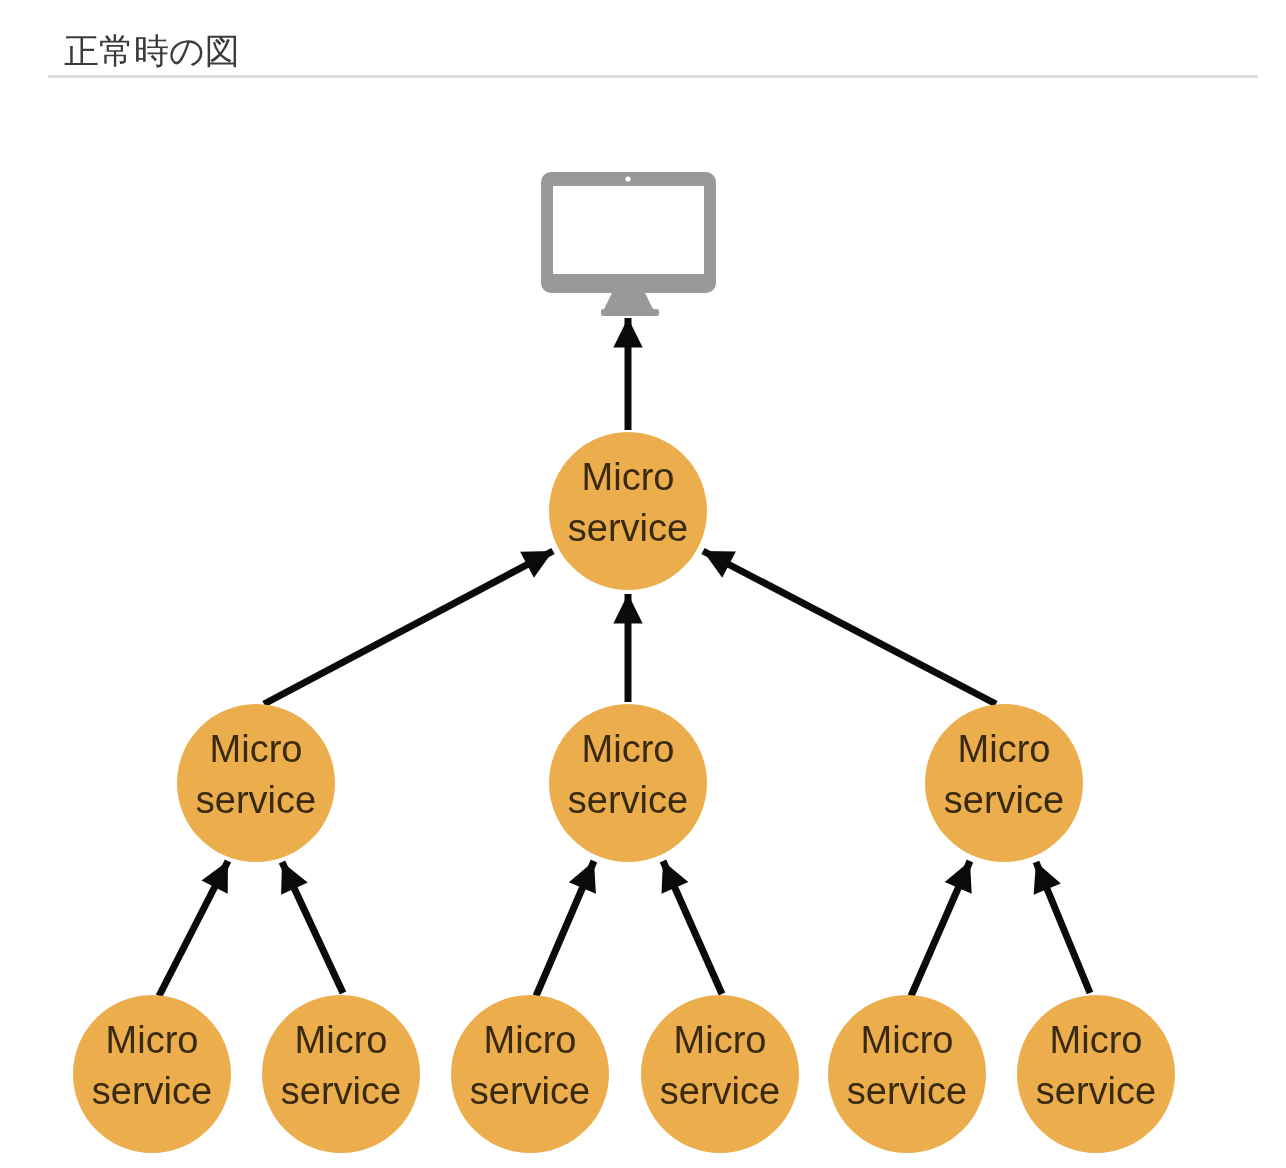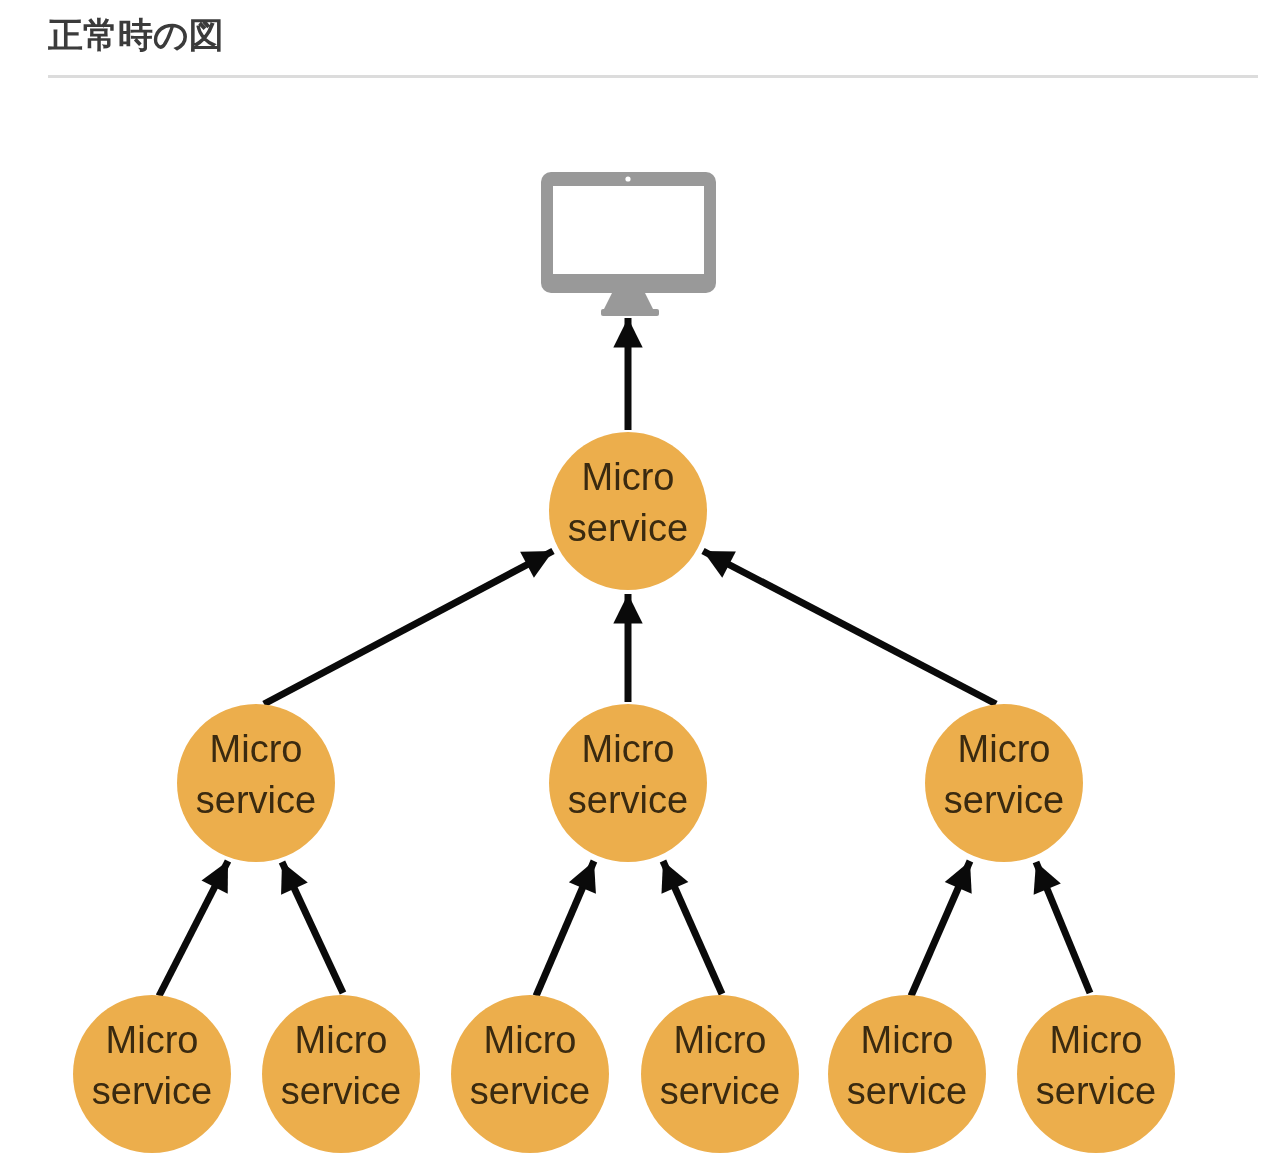--- a/index.html
+++ b/index.html
@@ -4,22 +4,22 @@
 <style>
   html, body { margin: 0; padding: 0; }
   body {
     width: 1286px; height: 1168px;
     background: #ffffff;
     position: relative;
     overflow: hidden;
     font-family: "Liberation Sans", "DejaVu Sans", sans-serif;
   }
   .page-title {
-    position: absolute; left: 48px; top: 12px; margin: 0;
-    font-size: 35px; font-weight: 700; color: #3b3b3b;
+    position: absolute; left: 48px; top: 12px; margin: 16px;
+    font-size: 35px; font-weight: 400; color: #3b3b3b;
     line-height: 1.3;
   }
   .title-rule {
     position: absolute; left: 48px; top: 75px;
     width: 1210px; height: 3px;
     background: #dcdcdc;
   }
   svg.diagram { position: absolute; left: 0; top: 0; }
   .node-circle { fill: #ECAE4C; }
   .node-label {

